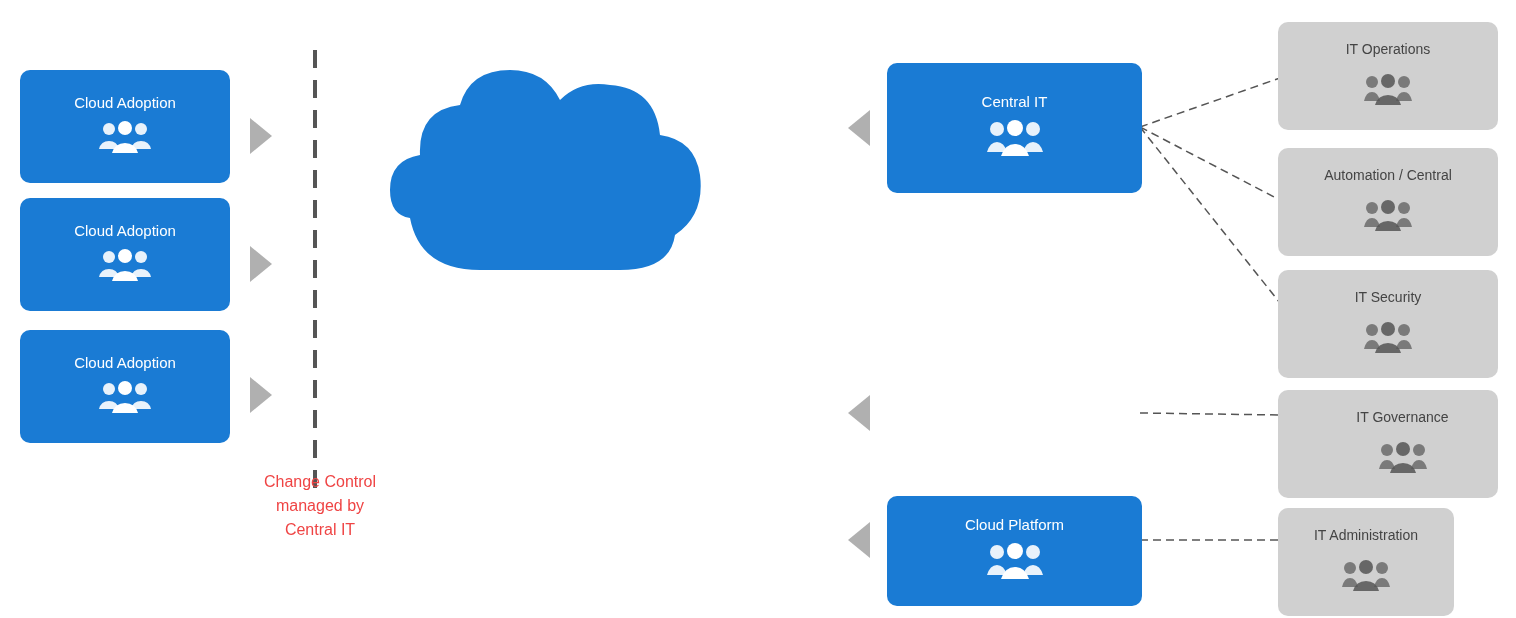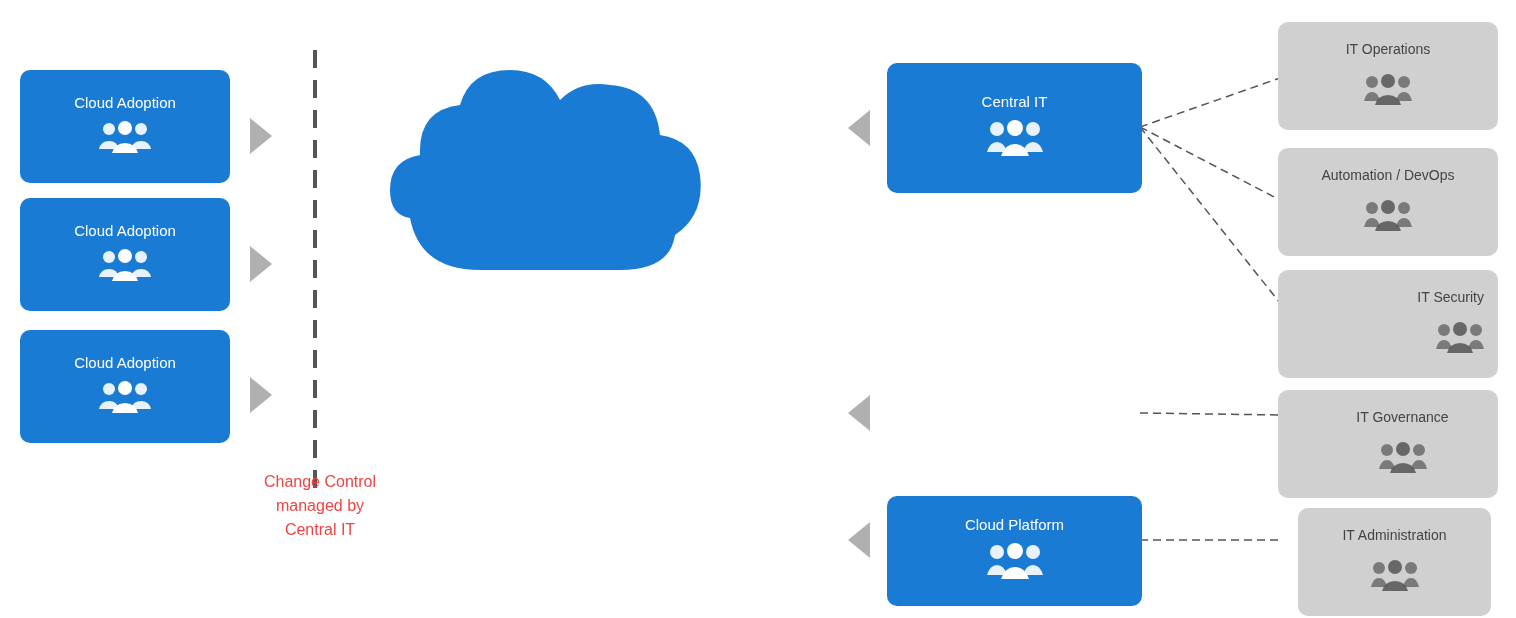--- a/index.html
+++ b/index.html
@@ -256,34 +256,34 @@
         <path d="M0 28 Q2 19 8 19 Q14 19 16 28" fill="#555" opacity="0.7"></path>
         <circle cx="24" cy="8" r="7" fill="#555" opacity="0.85"></circle>
         <path d="M11 32 Q14 22 24 22 Q34 22 37 32" fill="#555" opacity="0.85"></path>
         <circle cx="40" cy="9" r="6" fill="#555" opacity="0.7"></circle>
         <path d="M32 28 Q34 19 40 19 Q46 19 48 28" fill="#555" opacity="0.7"></path>
       </svg>
     </span>
   </div>
 
   <div class="gray-box" style="left: 1278px; top: 148px; width: 220px; height: 108px;">
-    <span class="box-label">Automation / DevOps</span>
-    <span class="people-icon">
-      <svg width="48" height="34" viewBox="0 0 48 34" fill="none">
-        <circle cx="8" cy="9" r="6" fill="#555" opacity="0.7"></circle>
-        <path d="M0 28 Q2 19 8 19 Q14 19 16 28" fill="#555" opacity="0.7"></path>
-        <circle cx="24" cy="8" r="7" fill="#555" opacity="0.85"></circle>
-        <path d="M11 32 Q14 22 24 22 Q34 22 37 32" fill="#555" opacity="0.85"></path>
-        <circle cx="40" cy="9" r="6" fill="#555" opacity="0.7"></circle>
-        <path d="M32 28 Q34 19 40 19 Q46 19 48 28" fill="#555" opacity="0.7"></path>
-      </svg>
-    </span>
-  </div>
-
-  <div class="gray-box" style="left: 1278px; top: 270px; width: 220px; height: 108px; align-items: flex-end;">
+    <span class="box-label">Automation / Central</span>
+    <span class="people-icon">
+      <svg width="48" height="34" viewBox="0 0 48 34" fill="none">
+        <circle cx="8" cy="9" r="6" fill="#555" opacity="0.7"></circle>
+        <path d="M0 28 Q2 19 8 19 Q14 19 16 28" fill="#555" opacity="0.7"></path>
+        <circle cx="24" cy="8" r="7" fill="#555" opacity="0.85"></circle>
+        <path d="M11 32 Q14 22 24 22 Q34 22 37 32" fill="#555" opacity="0.85"></path>
+        <circle cx="40" cy="9" r="6" fill="#555" opacity="0.7"></circle>
+        <path d="M32 28 Q34 19 40 19 Q46 19 48 28" fill="#555" opacity="0.7"></path>
+      </svg>
+    </span>
+  </div>
+
+  <div class="gray-box" style="left: 1278px; top: 270px; width: 220px; height: 108px;">
     <span class="box-label">IT Security</span>
     <span class="people-icon">
       <svg width="48" height="34" viewBox="0 0 48 34" fill="none">
         <circle cx="8" cy="9" r="6" fill="#555" opacity="0.7"></circle>
         <path d="M0 28 Q2 19 8 19 Q14 19 16 28" fill="#555" opacity="0.7"></path>
         <circle cx="24" cy="8" r="7" fill="#555" opacity="0.85"></circle>
         <path d="M11 32 Q14 22 24 22 Q34 22 37 32" fill="#555" opacity="0.85"></path>
         <circle cx="40" cy="9" r="6" fill="#555" opacity="0.7"></circle>
         <path d="M32 28 Q34 19 40 19 Q46 19 48 28" fill="#555" opacity="0.7"></path>
       </svg>
@@ -297,21 +297,21 @@
         <circle cx="8" cy="9" r="6" fill="#555" opacity="0.7"></circle>
         <path d="M0 28 Q2 19 8 19 Q14 19 16 28" fill="#555" opacity="0.7"></path>
         <circle cx="24" cy="8" r="7" fill="#555" opacity="0.85"></circle>
         <path d="M11 32 Q14 22 24 22 Q34 22 37 32" fill="#555" opacity="0.85"></path>
         <circle cx="40" cy="9" r="6" fill="#555" opacity="0.7"></circle>
         <path d="M32 28 Q34 19 40 19 Q46 19 48 28" fill="#555" opacity="0.7"></path>
       </svg>
     </span>
   </div>
 
-  <div class="gray-box" style="left: 1278px; top: 508px; width: 193px; height: 108px; margin-left: 20px;">
+  <div class="gray-box" style="left: 1278px; top: 508px; width: 176px; height: 108px;">
     <span class="box-label">IT Administration</span>
     <span class="people-icon">
       <svg width="48" height="34" viewBox="0 0 48 34" fill="none">
         <circle cx="8" cy="9" r="6" fill="#555" opacity="0.7"></circle>
         <path d="M0 28 Q2 19 8 19 Q14 19 16 28" fill="#555" opacity="0.7"></path>
         <circle cx="24" cy="8" r="7" fill="#555" opacity="0.85"></circle>
         <path d="M11 32 Q14 22 24 22 Q34 22 37 32" fill="#555" opacity="0.85"></path>
         <circle cx="40" cy="9" r="6" fill="#555" opacity="0.7"></circle>
         <path d="M32 28 Q34 19 40 19 Q46 19 48 28" fill="#555" opacity="0.7"></path>
       </svg>

